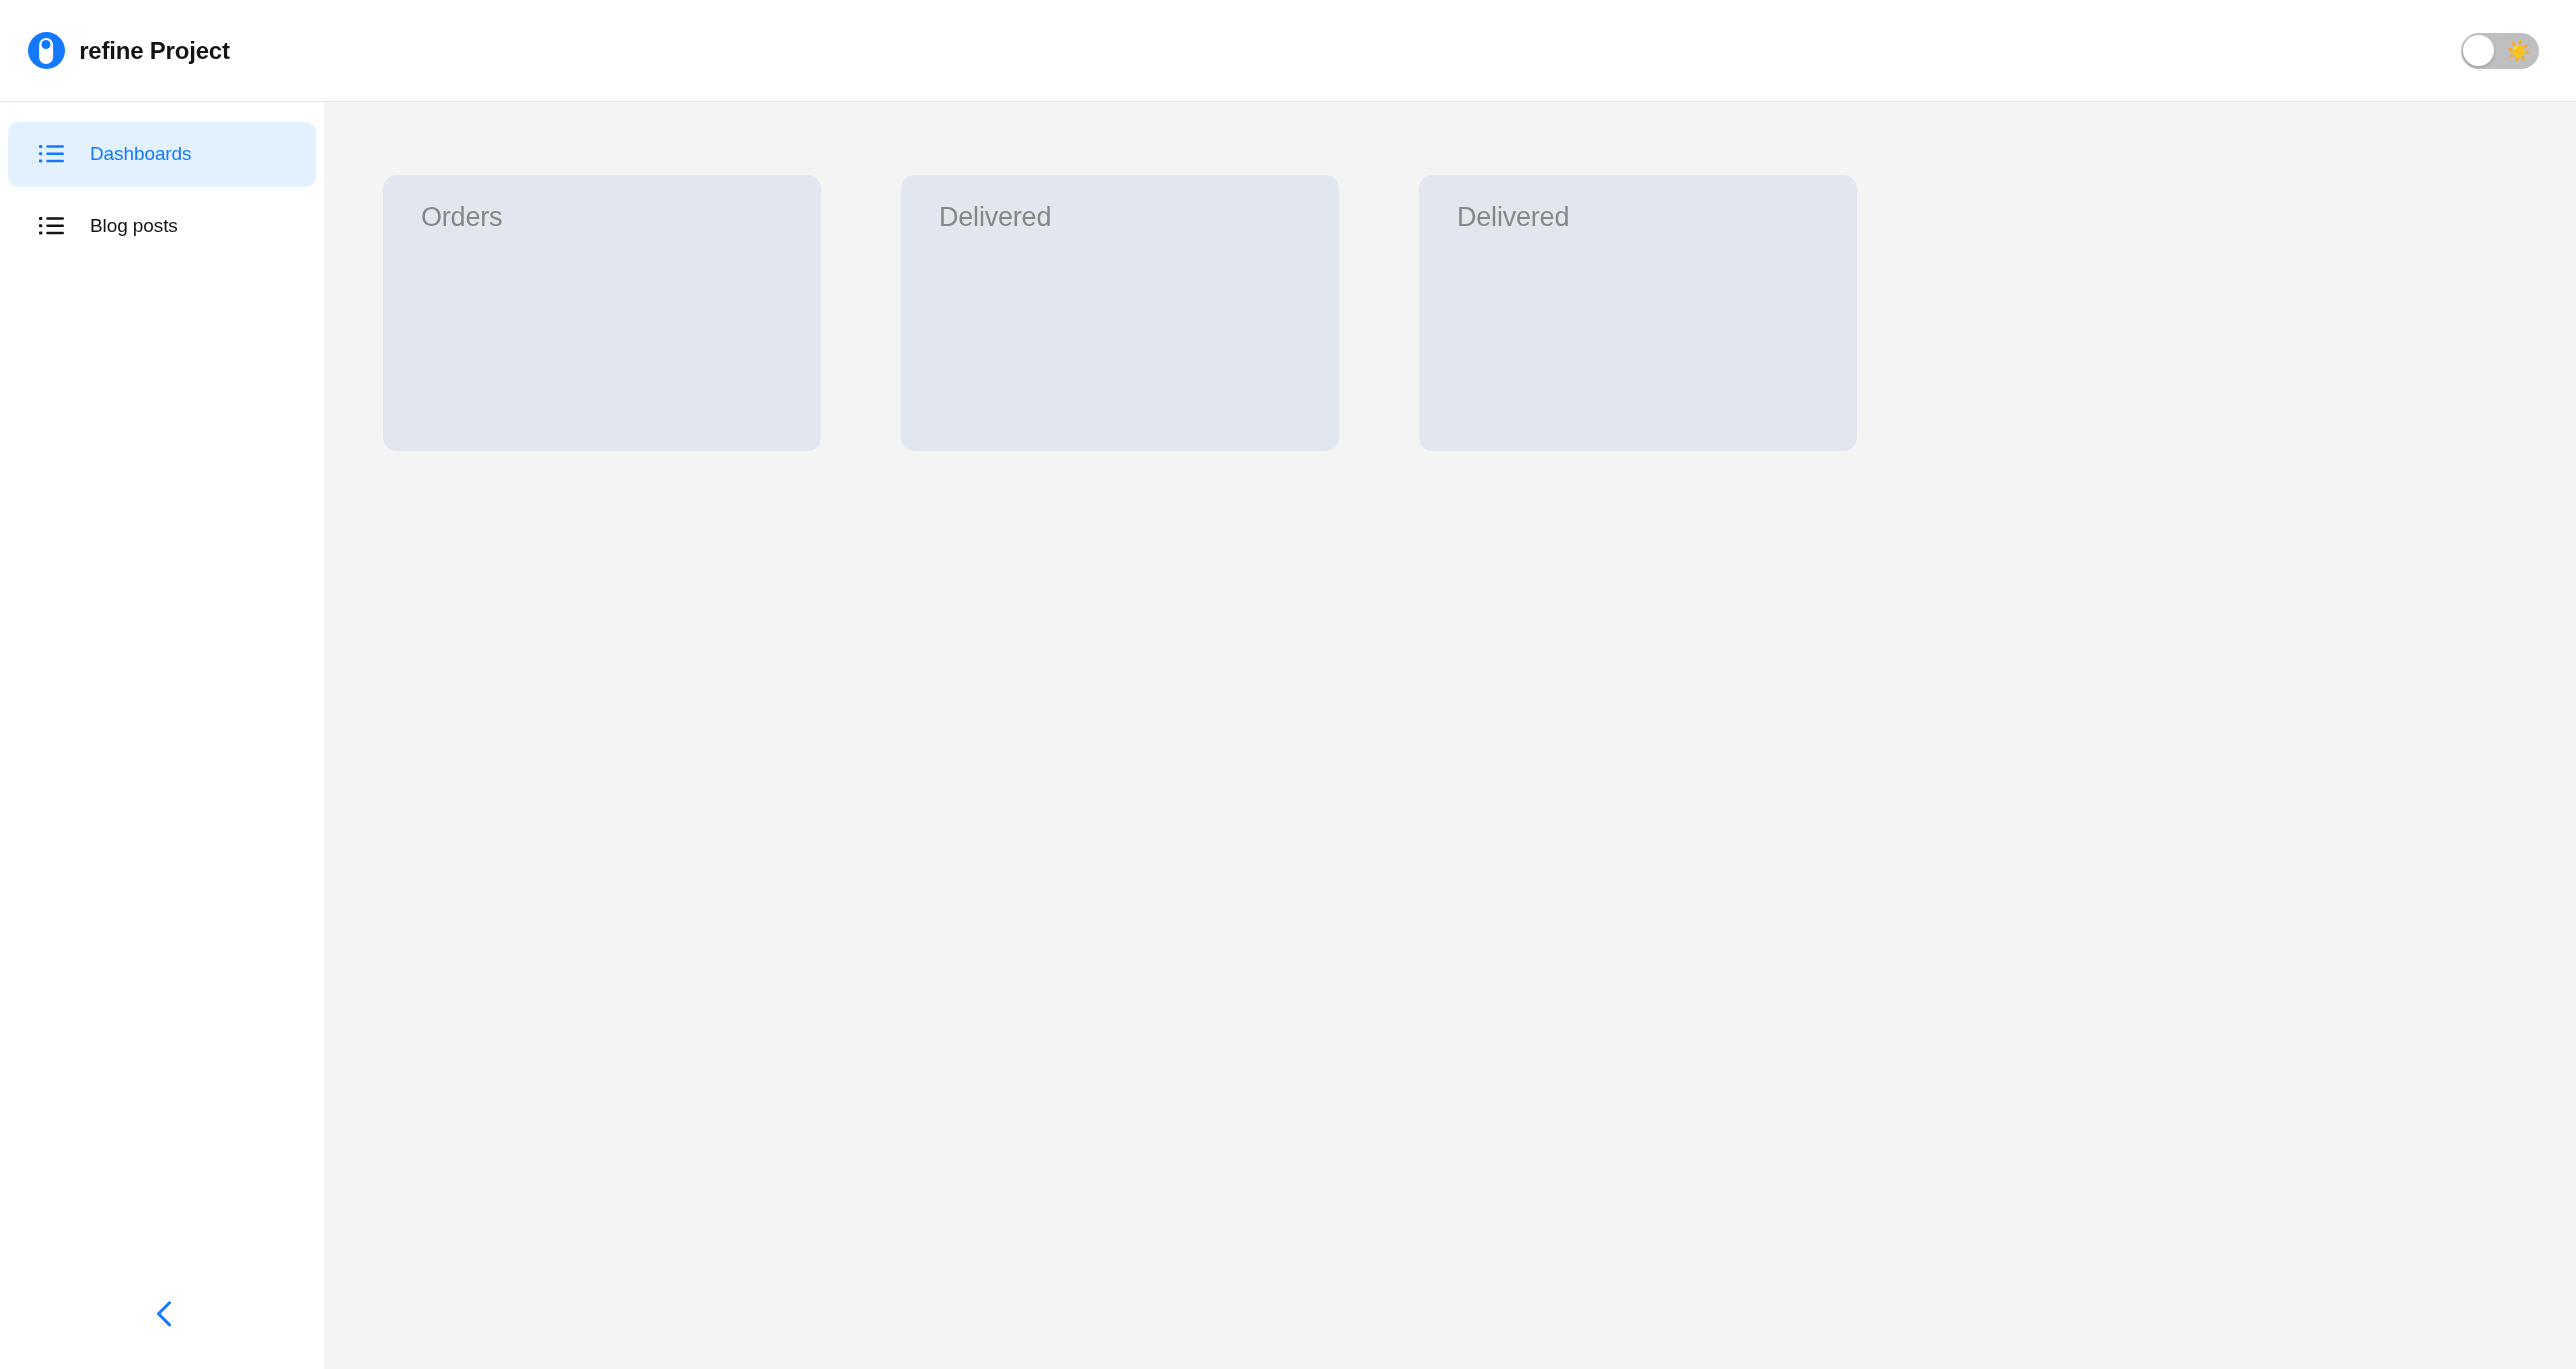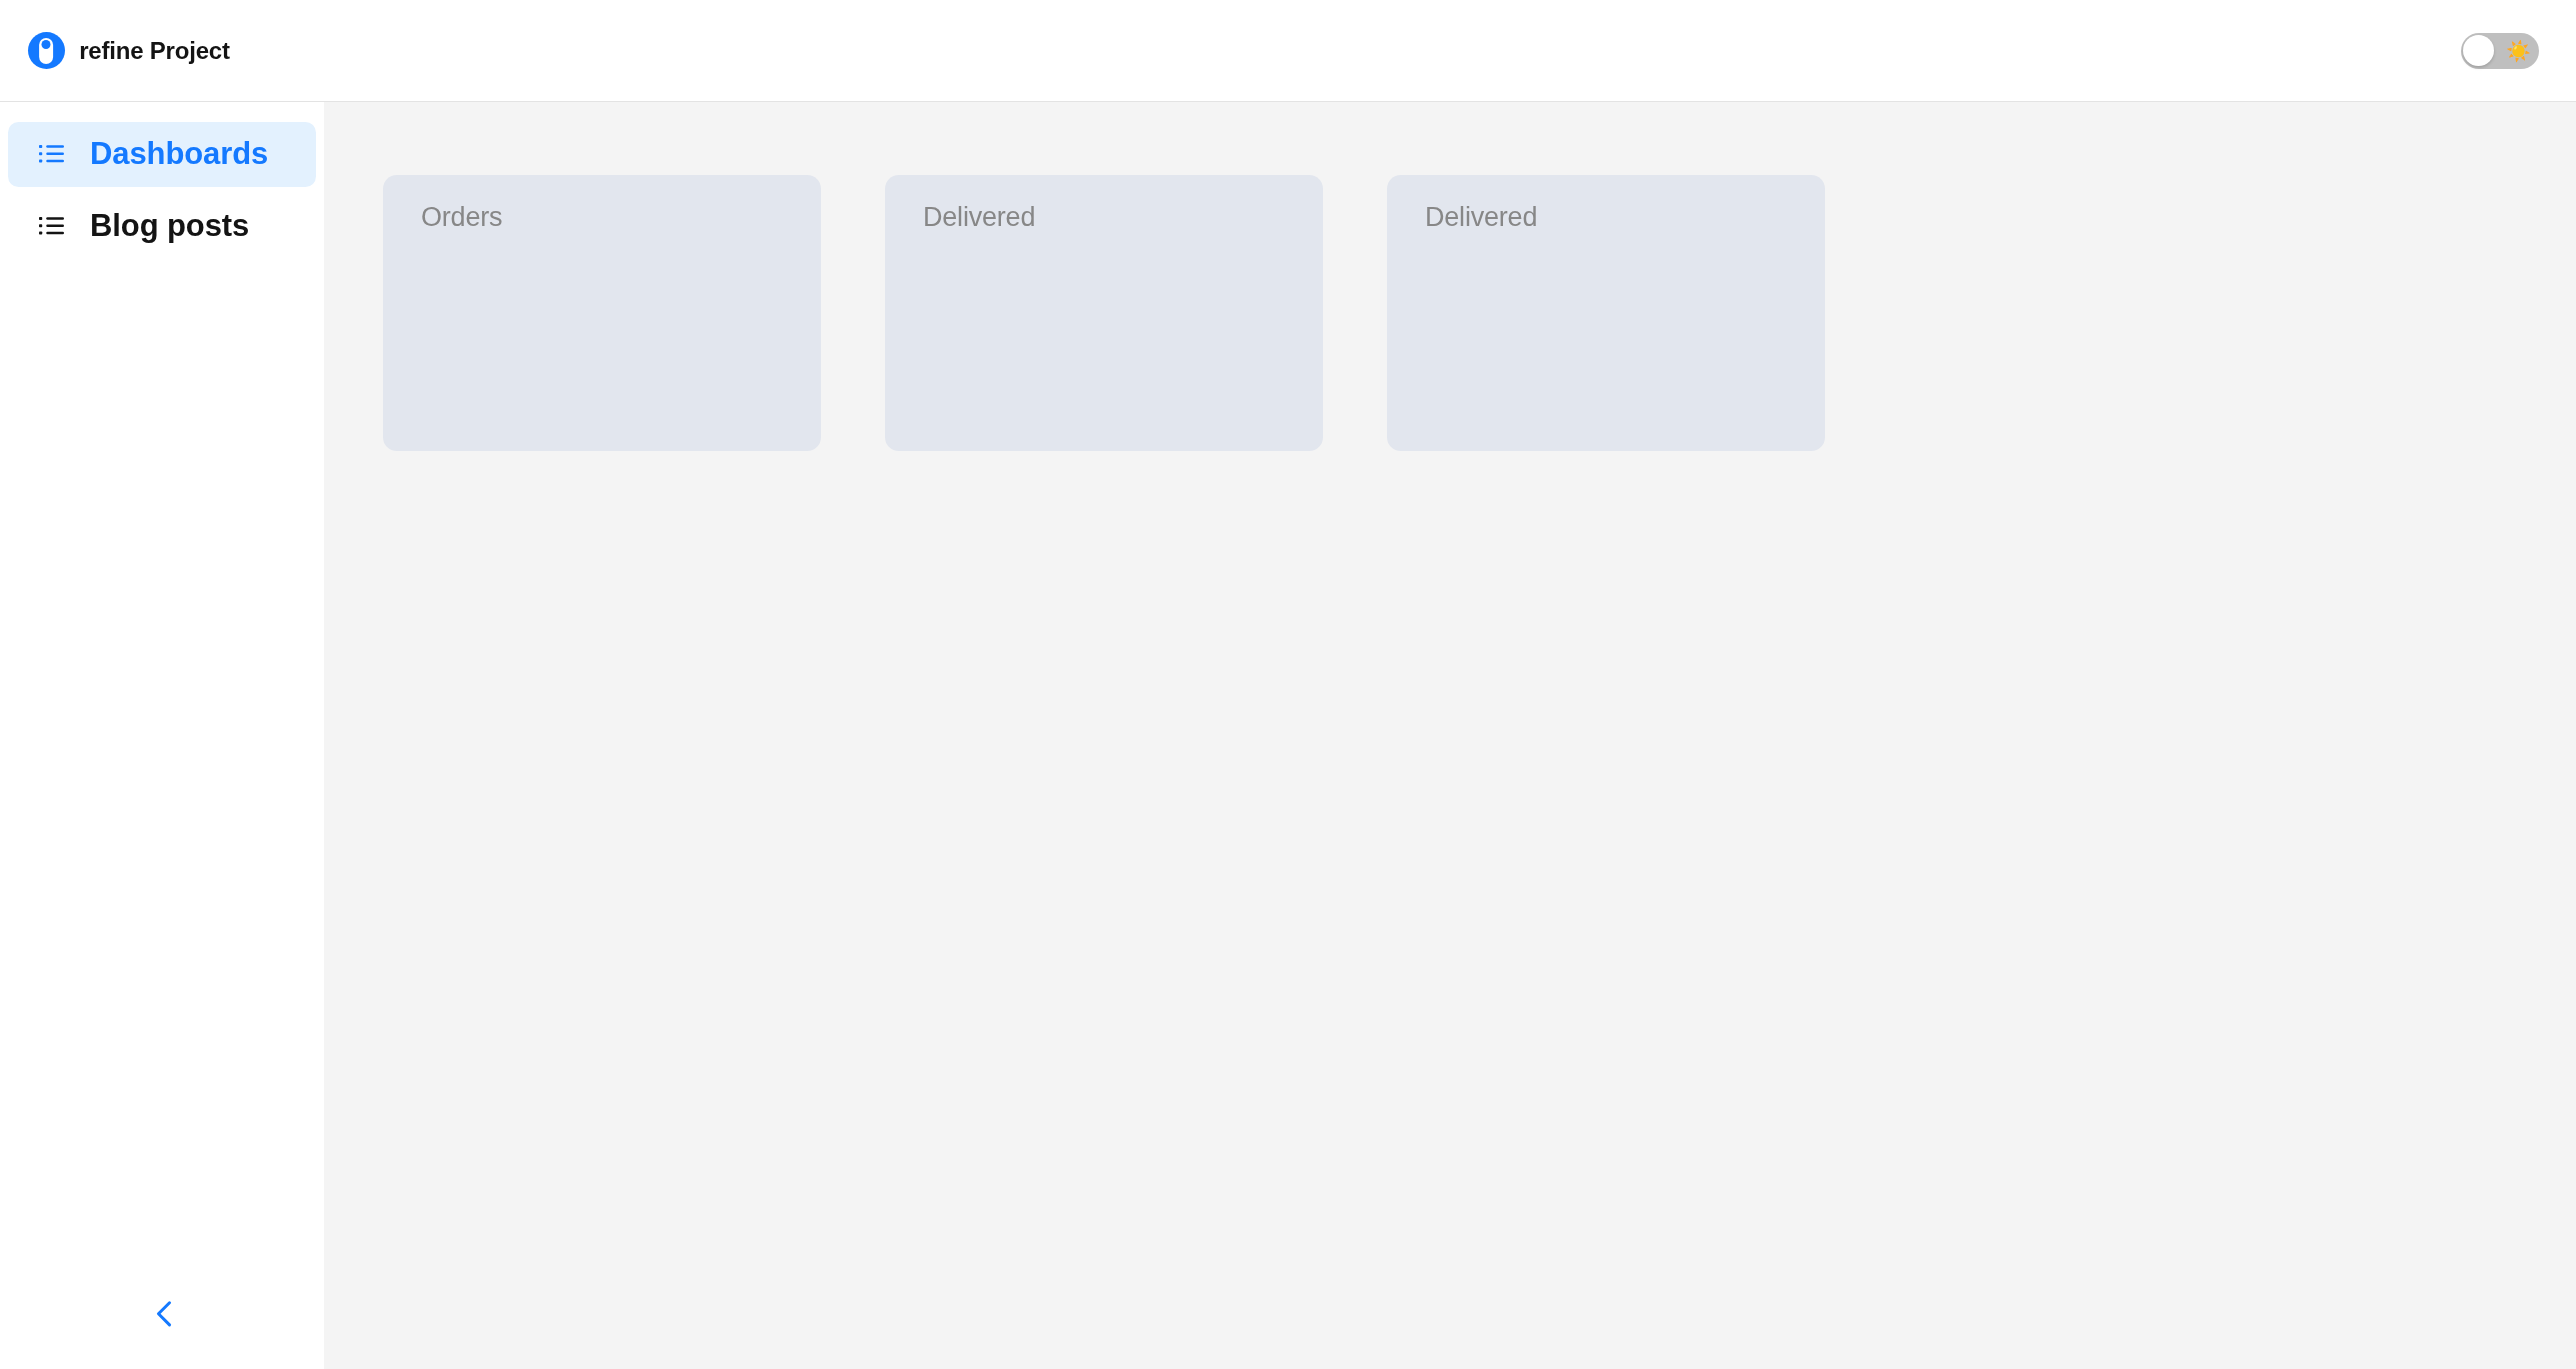--- a/index.html
+++ b/index.html
@@ -136,25 +136,24 @@
     height: 65px;
     padding: 0 0 0 31px;
     border-radius: 10.5px;
     cursor: pointer;
     margin-bottom: 6.5px;
   }
   .nav-item.active {
     background: #e3f1fe;
   }
   .nav-item .nav-label {
-    font-size: 31px;
+    font-size: 19px;
     color: #141414;
     letter-spacing: -0.1px;
     white-space: nowrap;
-    font-weight: bold;
   }
   .nav-item.active .nav-label {
     color: #1479ff;
   }
 
   .list-icon {
     width: 25px;
     height: 19.5px;
     flex: none;
     display: block;
@@ -189,21 +188,21 @@
     top: 102px;
     left: 324px;
     width: 2252px;
     height: 1268px;
     background: #f4f4f4;
     overflow: hidden;
   }
 
   .card-row {
     display: flex;
-    gap: 64px;
+    gap: 80px;
     padding: 73px 58px 0 59px;
   }
 
   .stat-card {
     width: 438px;
     height: 276px;
     background: #e2e6ee;
     border-radius: 13.8px;
     padding: 29px 0 0 38px;
     flex: none;

